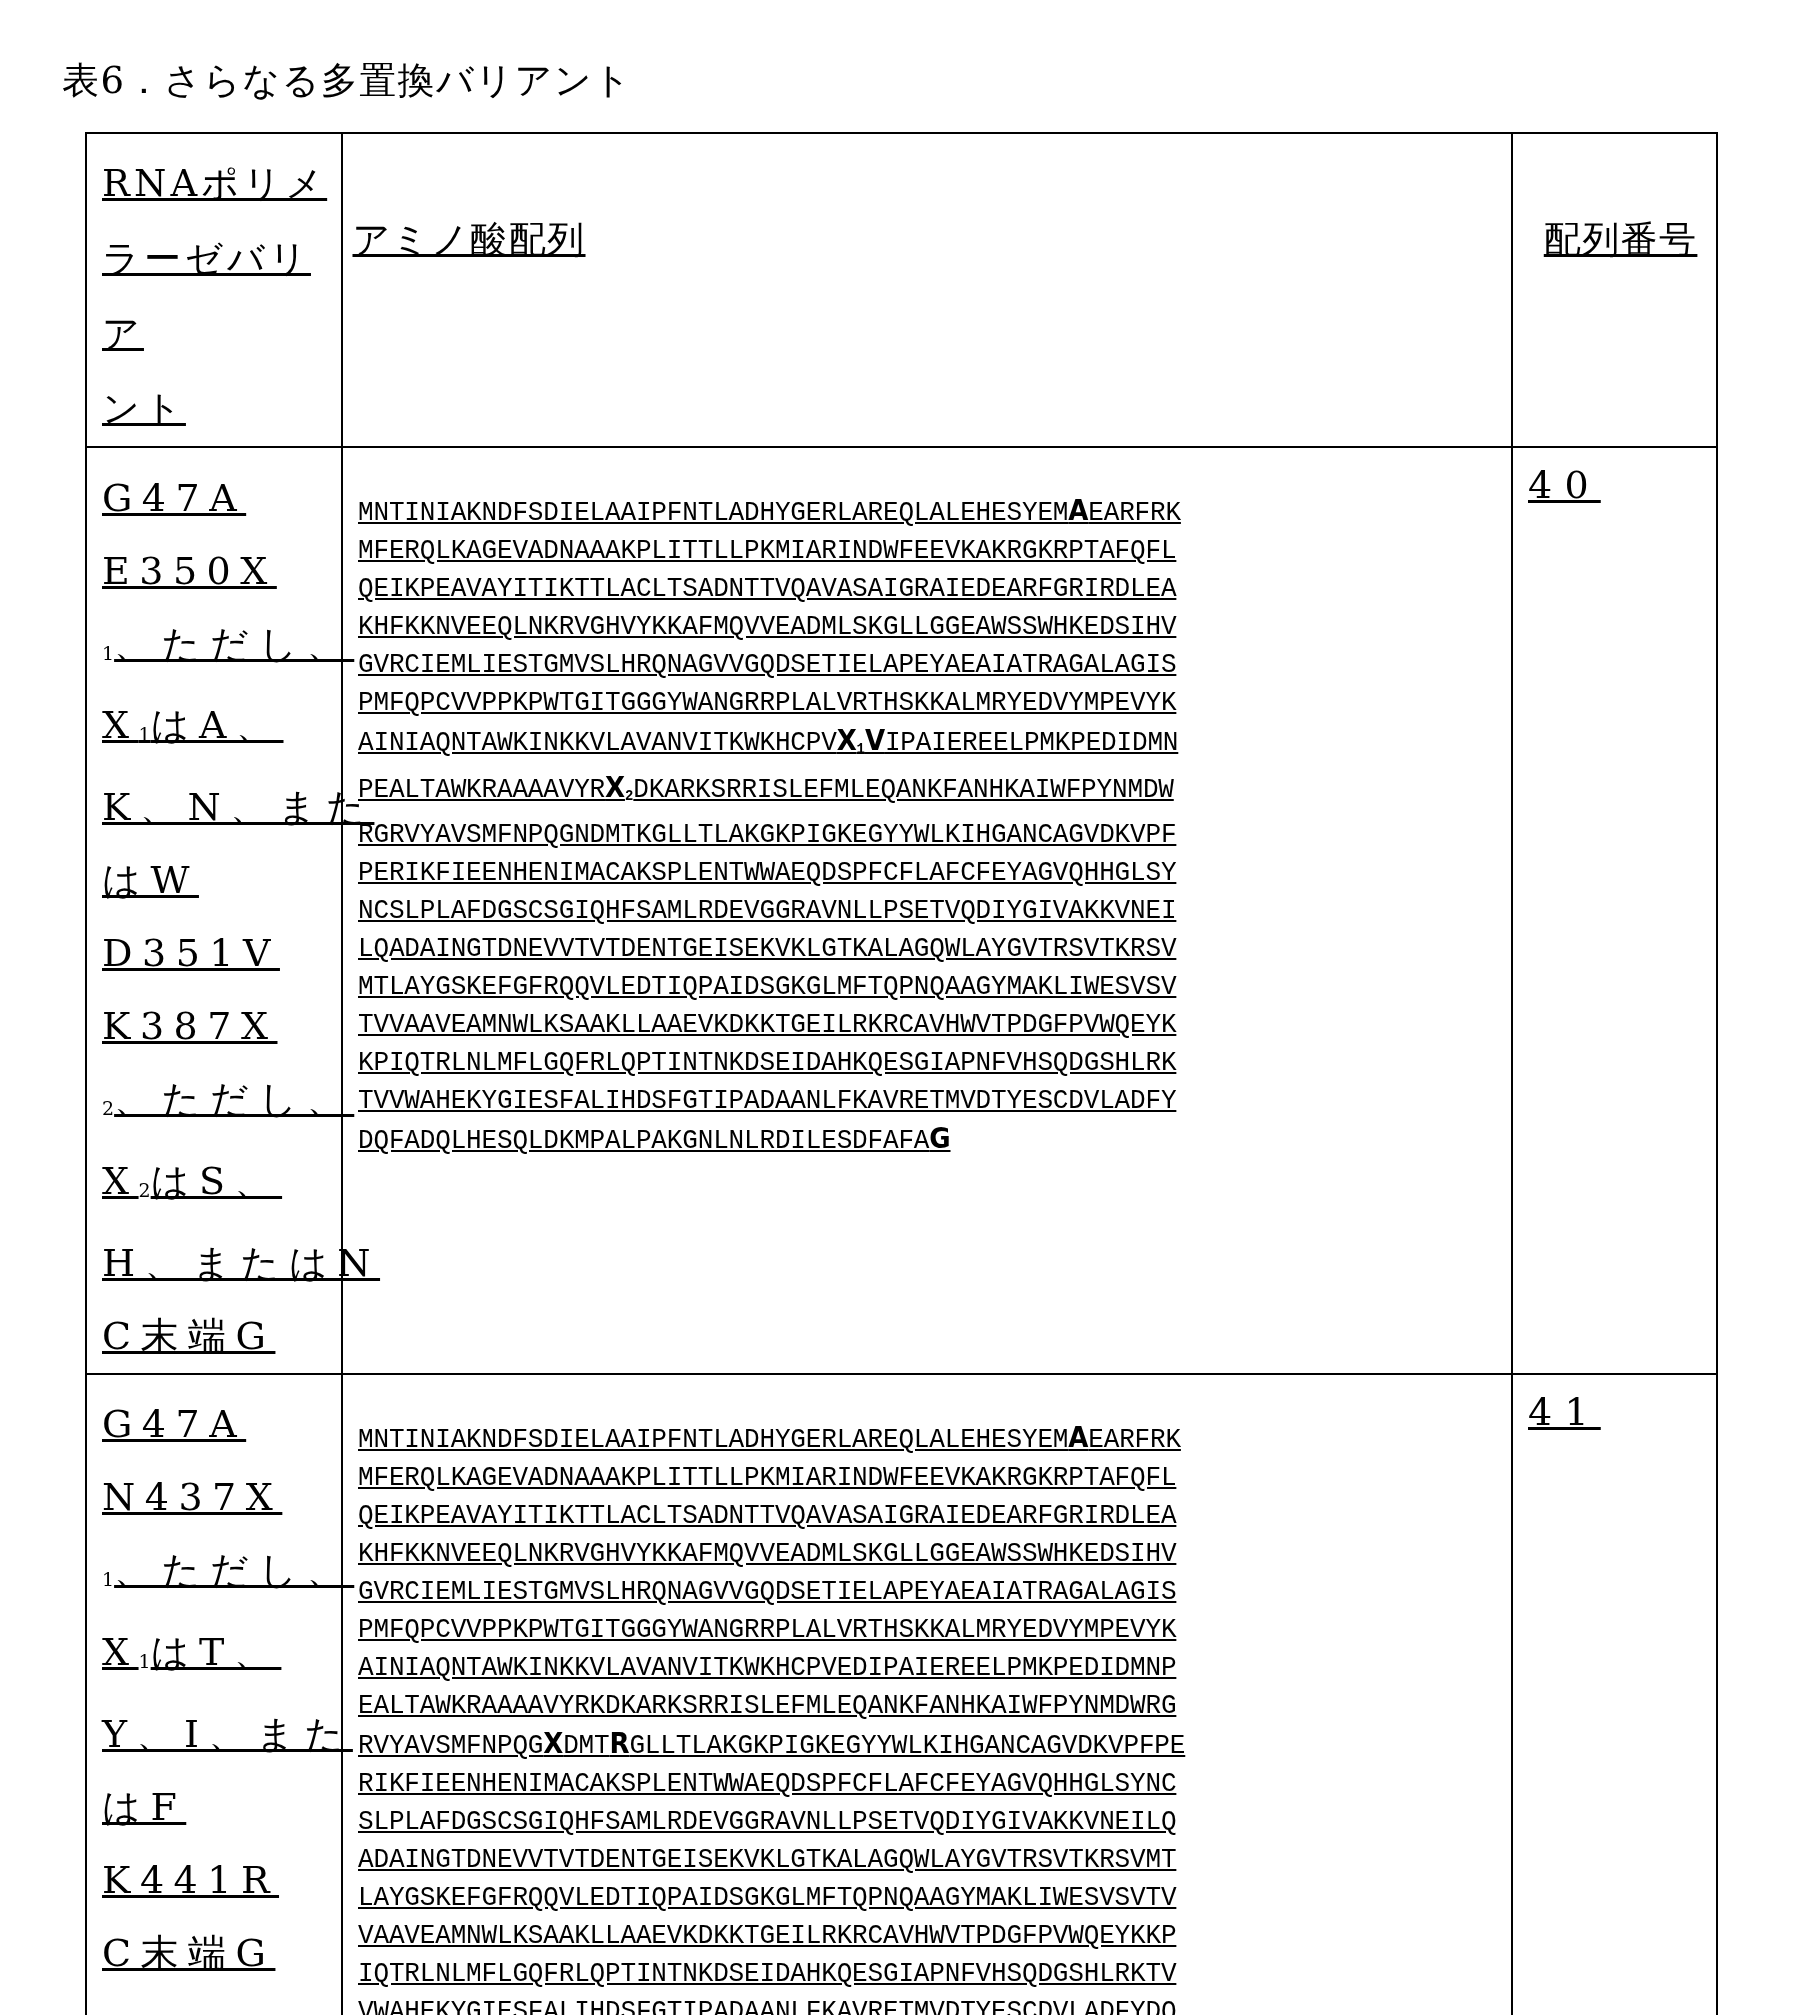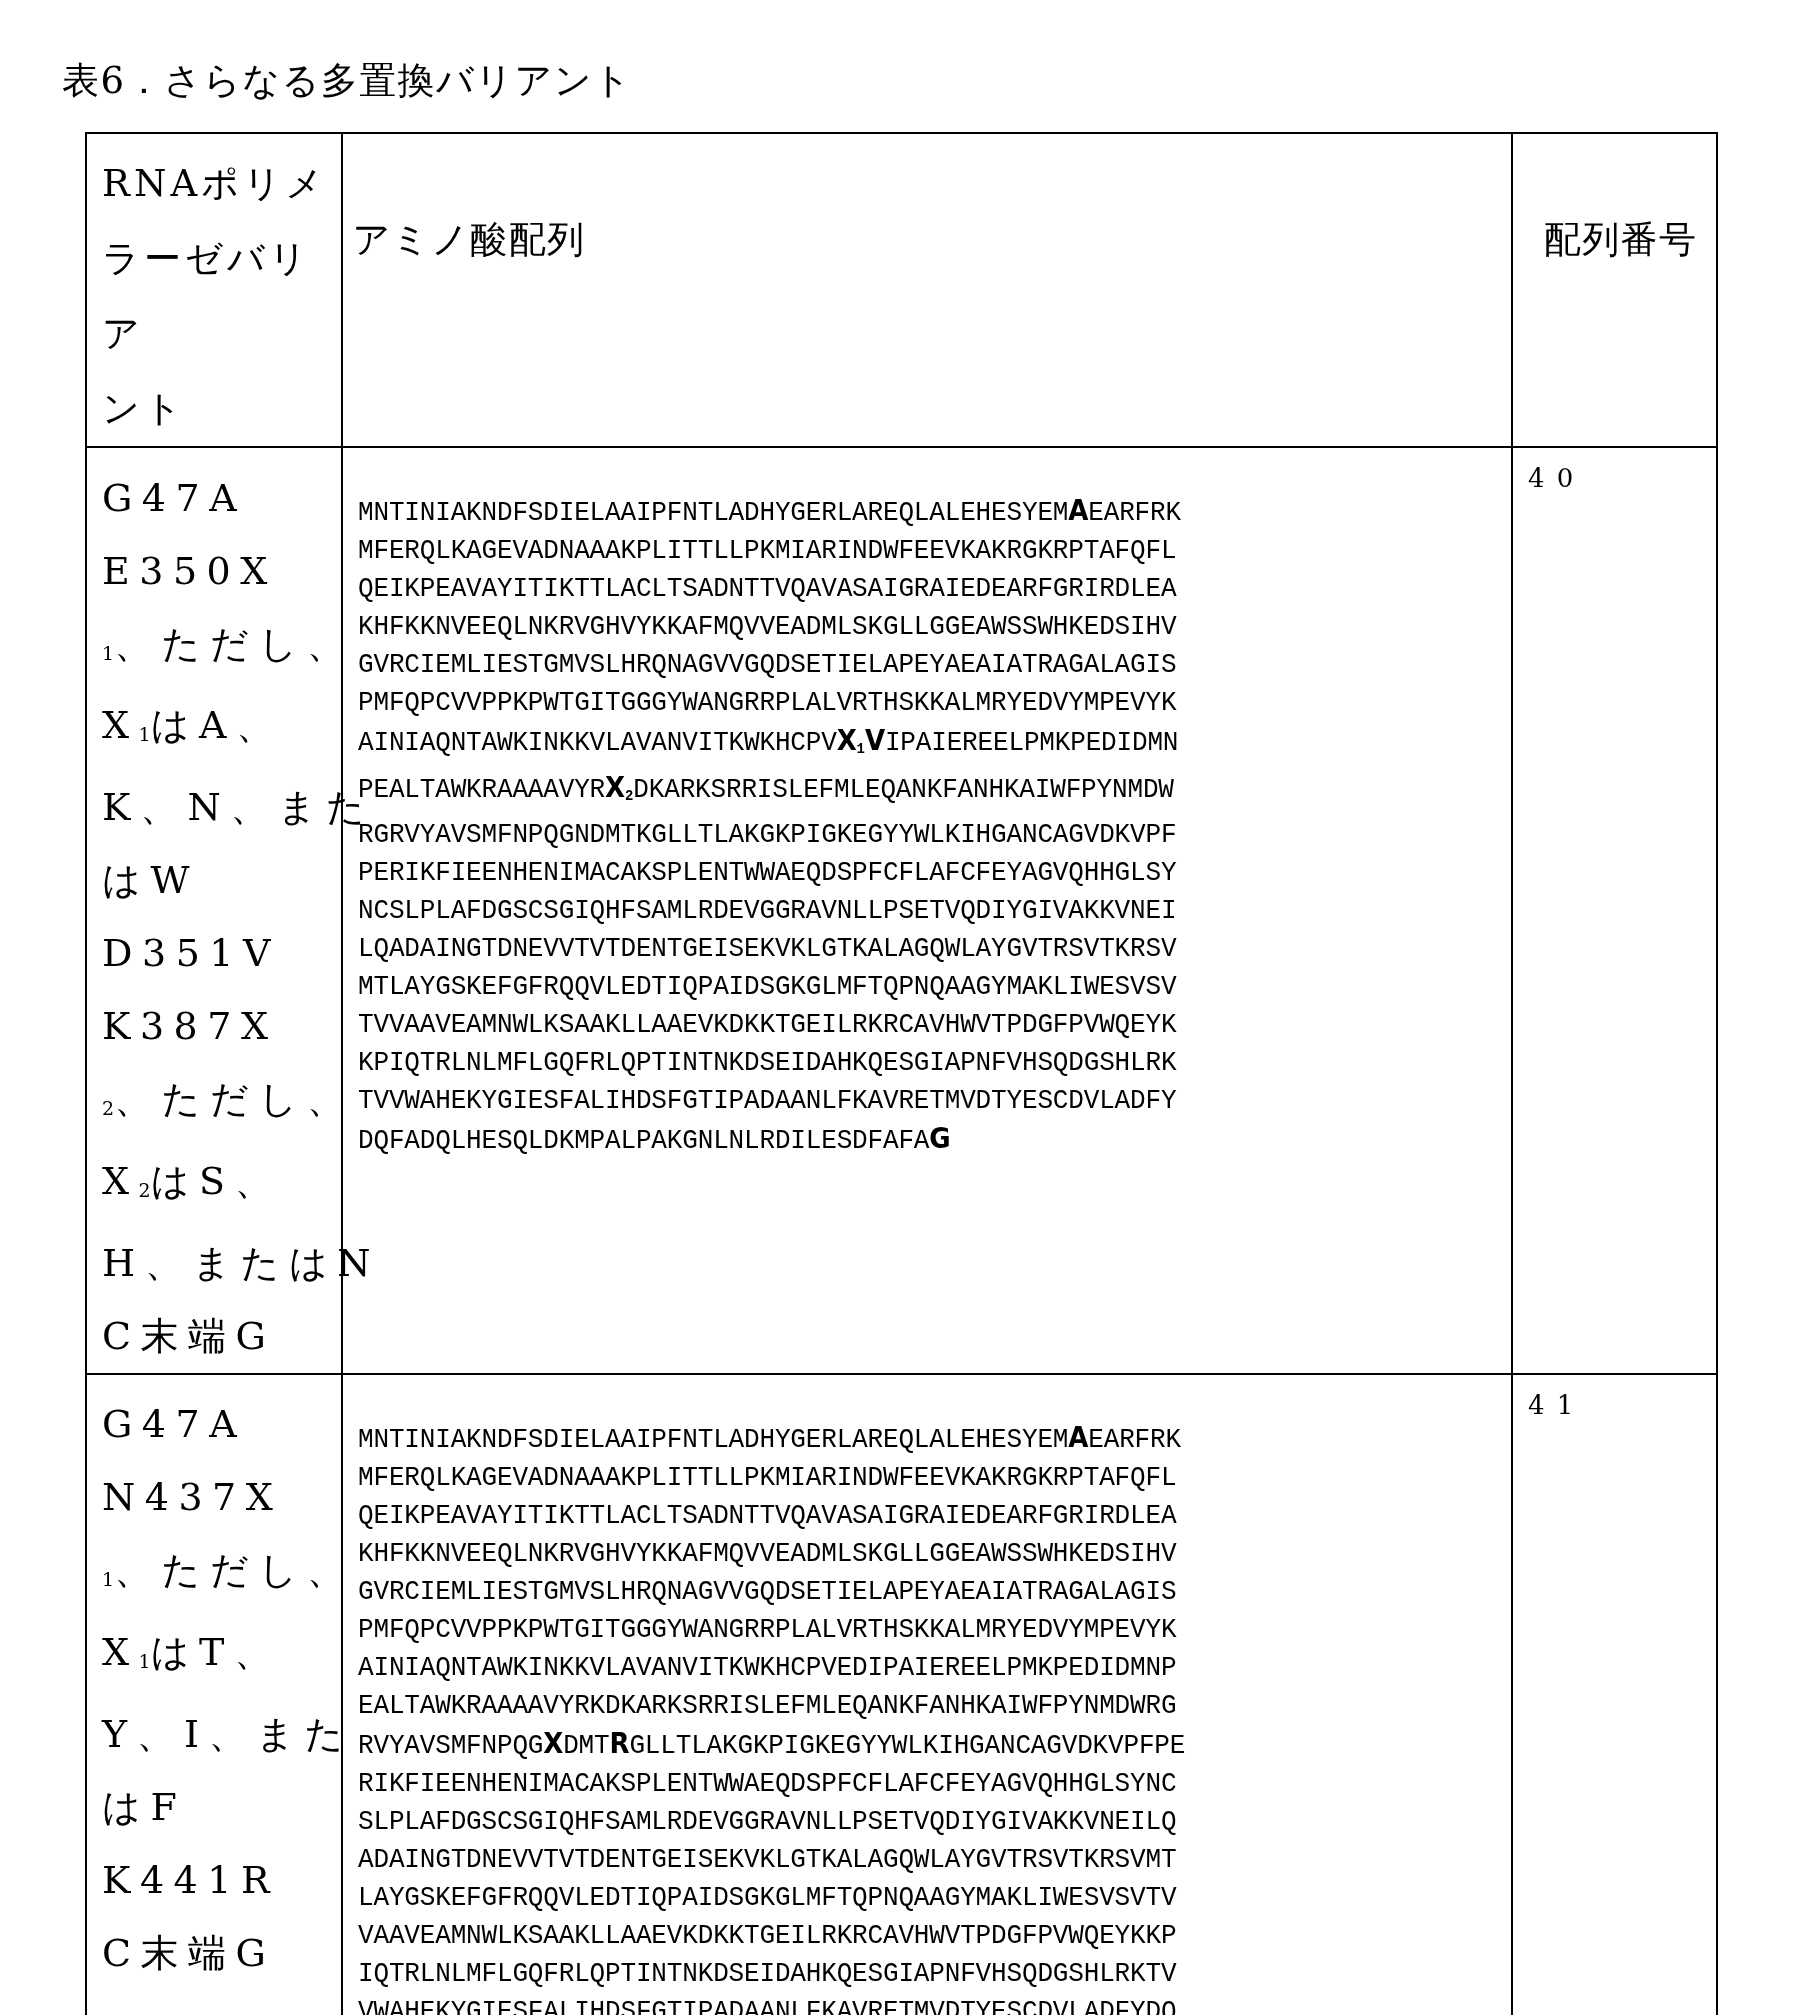--- a/index.html
+++ b/index.html
@@ -2,35 +2,35 @@
 <html style="font-size:11px"><head>
 <meta charset="utf-8">
 <style>
   html, body { margin: 0; padding: 0; background: #ffffff; }
   body { width: 1815px; height: 2015px; position: relative; overflow: hidden;
          font-family: "DejaVu Serif", serif; color: #000; }
   .title { position: absolute; left: 62px; top: 56px; font-size: 37px;
            letter-spacing: 1.4px; font-family: "DejaVu Serif", serif; }
   table.t { position: absolute; left: 85px; top: 132px; width: 1630px;
             border-collapse: collapse; table-layout: fixed; }
-  table.t td { border: 2.7px solid #000; vertical-align: top; padding: 0; }
+  table.t td { border: 2.7px solid #000; vertical-align: top; padding: 0; text-decoration: underline; }
   col.c1 { width: 256px; } col.c2 { width: 1170px; } col.c3 { width: 205px; }
   tr.head td { height: 224px; }
   tr.row1 td { height: 872px; }
   tr.row2 td { height: 700px; }
   .variant { padding: 13.6px 0 0 15px; font-size: 38px; line-height: 73px; }
   .variant .ln { display: block; white-space: nowrap; letter-spacing: 9.5px; }
   .head .hcell { font-size: 37px; line-height: 75px; padding: 12.2px 0 0 15px; letter-spacing: 4.1px; }
   .head .mid { padding: 81px 0 0 9.5px; font-size: 37px; letter-spacing: 1.4px; }
   .head .right { padding: 81px 0 0 12.2px; font-size: 37px; letter-spacing: 1.4px; text-align: center; }
   .seq { padding: 20.3px 0 0 15px; font-family: "Liberation Mono", "DejaVu Sans Mono", monospace;
          font-size: 28px; line-height: 38px; letter-spacing: -0.2px; margin-top: 24px; }
   .seq .ln { display: block; white-space: pre; transform: scaleX(0.93); transform-origin: left; }
   .seq b { font-family: "DejaVu Sans", sans-serif; font-weight: bold; }
-  .seqno { padding: 15px 16px 0 15px; font-size: 26px; letter-spacing: 12.2px; }
+  .seqno { padding: 15px 16px 0 15px; font-size: 38px; letter-spacing: 12.2px; }
   sub { font-size: 19px; vertical-align: -2.7px; letter-spacing: 0; }
 </style>
 </head>
 <body>
 
 <div class="title">表6．さらなる多置換バリアント</div>
 
 <table class="t">
   <colgroup>
       <col class="c1">

